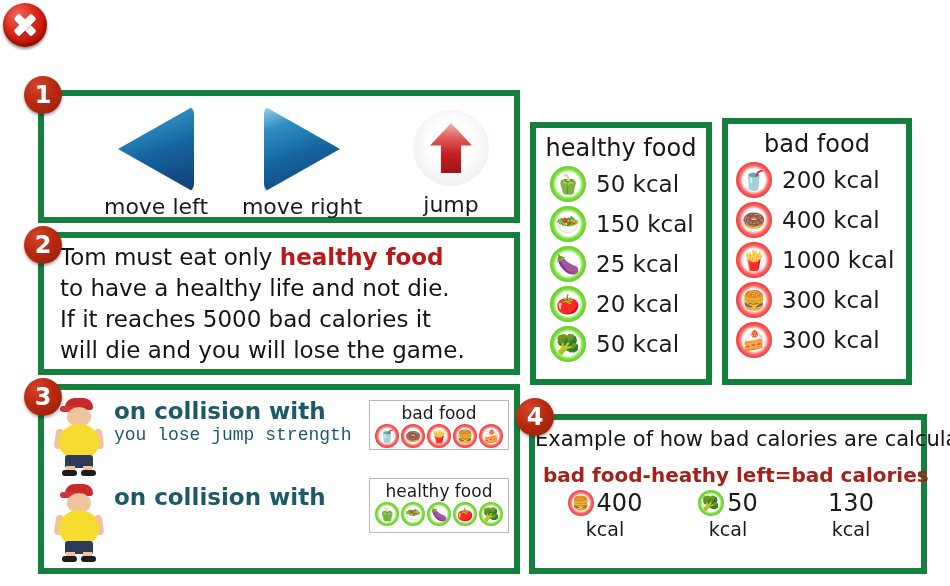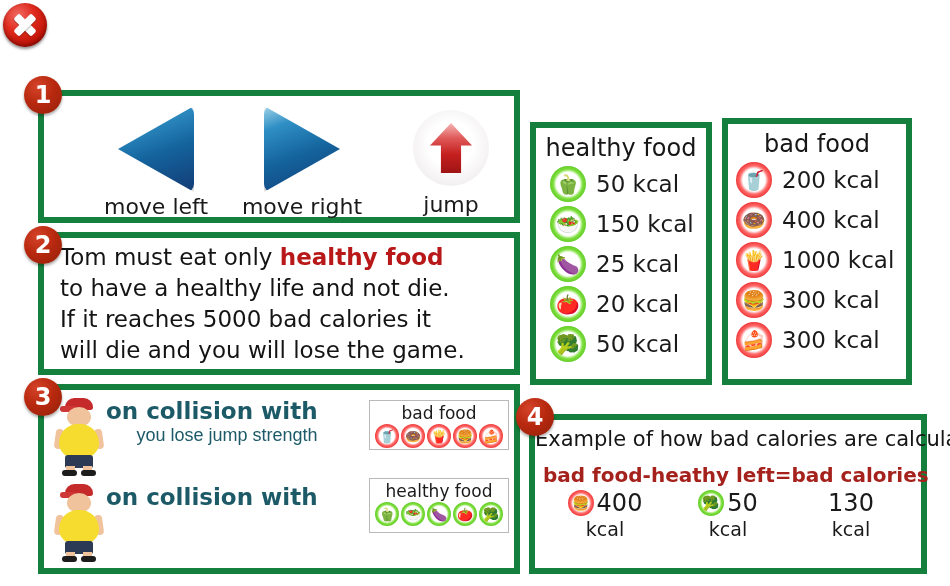--- a/index.html
+++ b/index.html
@@ -93,28 +93,28 @@
   .sp-head{position:absolute;left:13px;top:9px;width:24px;height:20px;border-radius:50%;background:#f0c39c;}
   .sp-body{position:absolute;left:5px;top:26px;width:40px;height:34px;border-radius:20px 20px 16px 16px;background:#f5dc2e;}
   .sp-arm-l{position:absolute;left:1px;top:31px;width:8px;height:20px;border-radius:5px;background:#f0c39c;transform:rotate(8deg);}
   .sp-arm-r{position:absolute;left:41px;top:31px;width:8px;height:20px;border-radius:5px;background:#f0c39c;transform:rotate(-8deg);}
   .sp-shorts{position:absolute;left:11px;top:57px;width:28px;height:13px;background:#2c3a55;border-radius:3px 3px 2px 2px;}
   .sp-leg-l{position:absolute;left:12px;top:68px;width:9px;height:6px;background:#f0c39c;}
   .sp-leg-r{position:absolute;left:29px;top:68px;width:9px;height:6px;background:#f0c39c;}
   .sp-shoe-l{position:absolute;left:8px;top:72px;width:15px;height:6px;border-radius:4px;background:#1c1c1c;}
   .sp-shoe-r{position:absolute;left:27px;top:72px;width:15px;height:6px;border-radius:4px;background:#1c1c1c;}
 
-  .col-text{margin-left:2px;text-align:right;}
+  .col-text{margin-left:10px;}
   .col-head{
     font-size:23px;font-weight:bold;color:#1d5a68;line-height:26px;white-space:nowrap;
     font-family:"DejaVu Sans", sans-serif;
   }
   .col-sub{
     font-size:18px;color:#1d5a68;line-height:22px;max-width:250px;
-    font-family:Liberation Sans, sans-serif;
+    font-family:Liberation Mono, monospace;
   }
 
   .minibox{position:absolute;border:1px solid #b9b9b9;background:#fff;box-sizing:border-box;padding:2px 4px 3px;}
   .minibox .mb-title{text-align:center;font-size:17px;color:#1a1a1a;line-height:20px;}
   .mb-icons{display:flex;justify-content:center;gap:2px;margin-top:1px;}
 
   
   #panelHealthy{left:530px;top:122px;width:182px;height:263px;}
   #panelBad{left:722px;top:118px;width:190px;height:267px;}
   .food-title{

